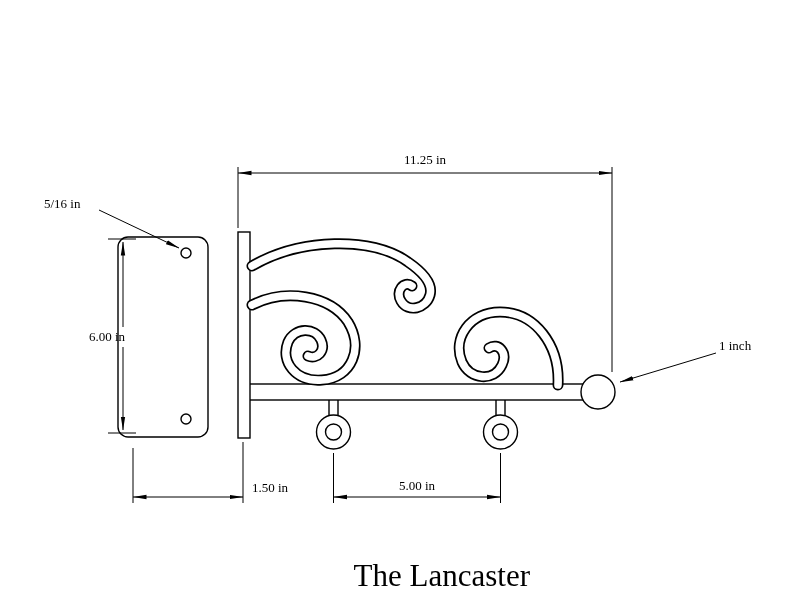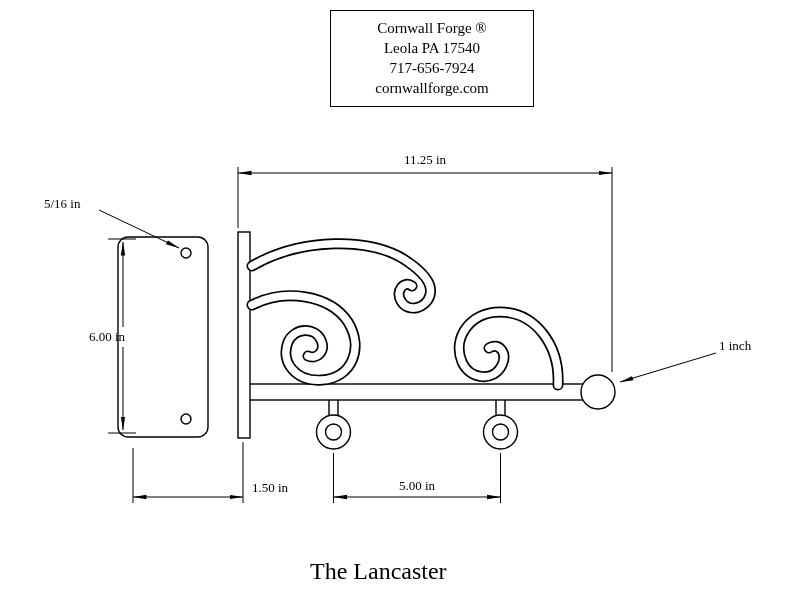--- a/index.html
+++ b/index.html
@@ -26,22 +26,22 @@
     padding: 7px 0 8px 0;
     font-size: 15px;
     line-height: 20px;
     background: #fff;
   }
   #drawing-title {
     position: absolute;
     left: 310px;
     top: 558px;
     width: 220px;
-    text-align: left;
-    font-size: 24px;
+    text-align: right;
+    font-size: 31px;
   }
   svg#technical-drawing {
     position: absolute;
     left: 0;
     top: 0;
   }
   .obj {
     stroke: #000000;
     stroke-width: 1.4;
     fill: #ffffff;
@@ -72,26 +72,20 @@
   #arrow-marker path {
     fill: #000000;
     stroke: none;
   }
 </style>
 </head>
 <body>
 
 <div id="canvas">
 
-  <div id="title-block">
-    <div>Cornwall Forge ®</div>
-    <div>Leola PA 17540</div>
-    <div>717-656-7924</div>
-    <div>cornwallforge.com</div>
-  </div>
 
   <svg id="technical-drawing" width="800" height="600" viewBox="0 0 800 600" xmlns="http://www.w3.org/2000/svg">
     <defs>
       <marker id="arrow-marker" viewBox="0 0 14 6" refX="13.5" refY="3" markerWidth="14" markerHeight="6" markerUnits="userSpaceOnUse" orient="auto-start-reverse">
         <path d="M0,0.8 L14,3 L0,5.2 Z"></path>
       </marker>
     </defs>
 
     <g>
       <rect class="obj" x="329" y="398" width="9" height="18"></rect>

